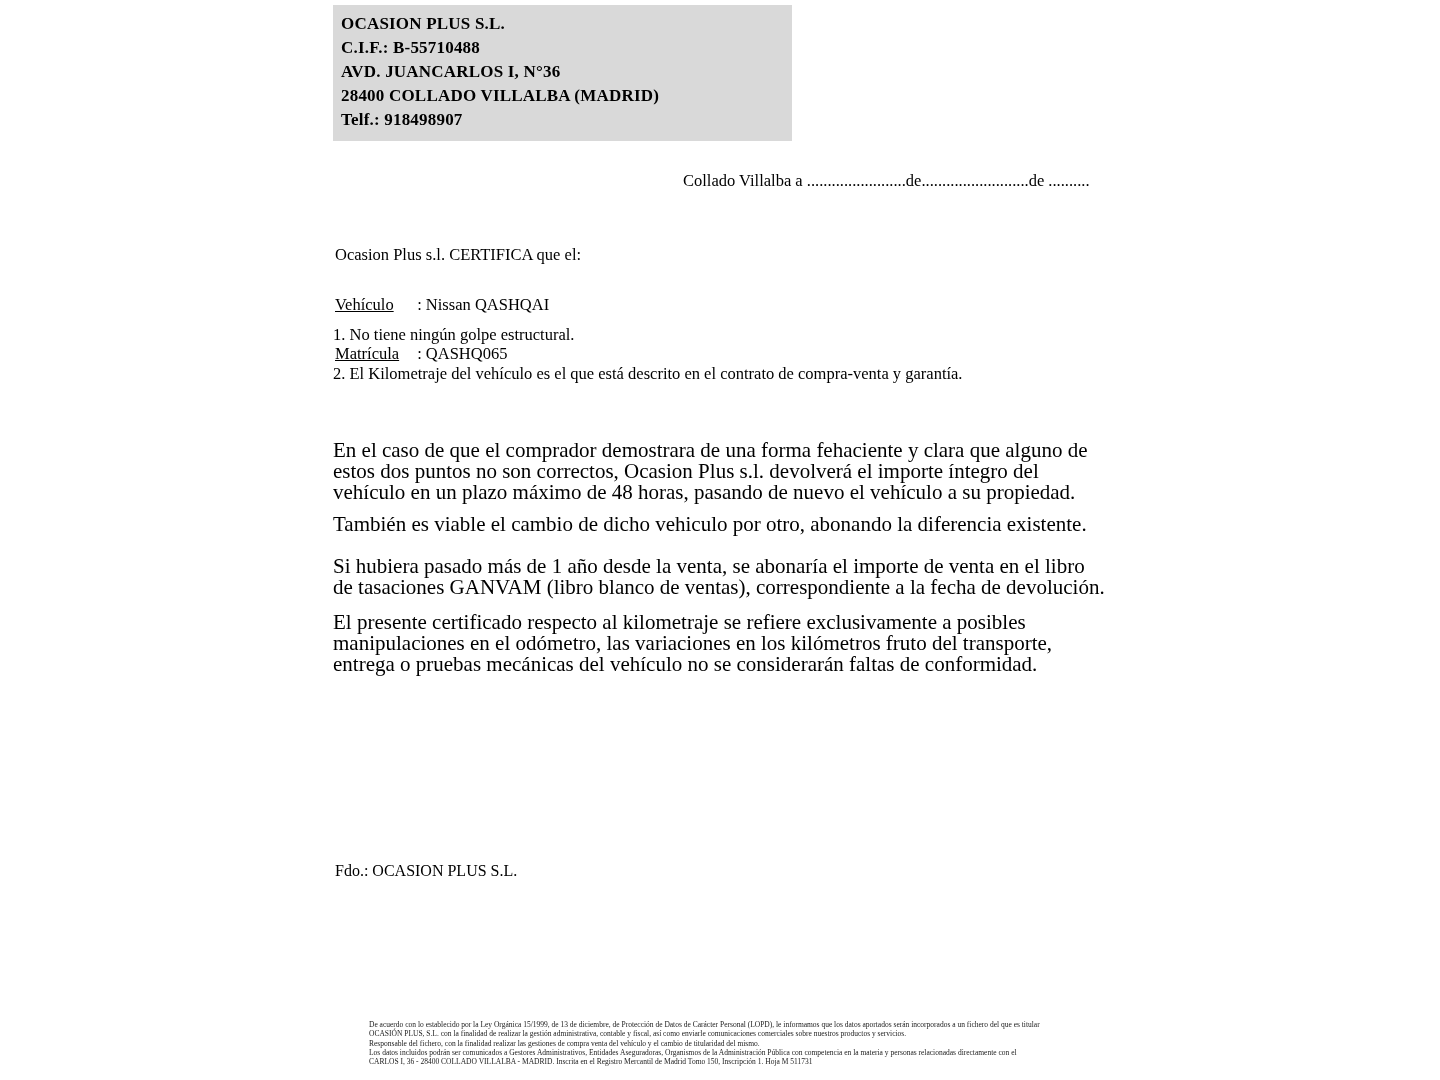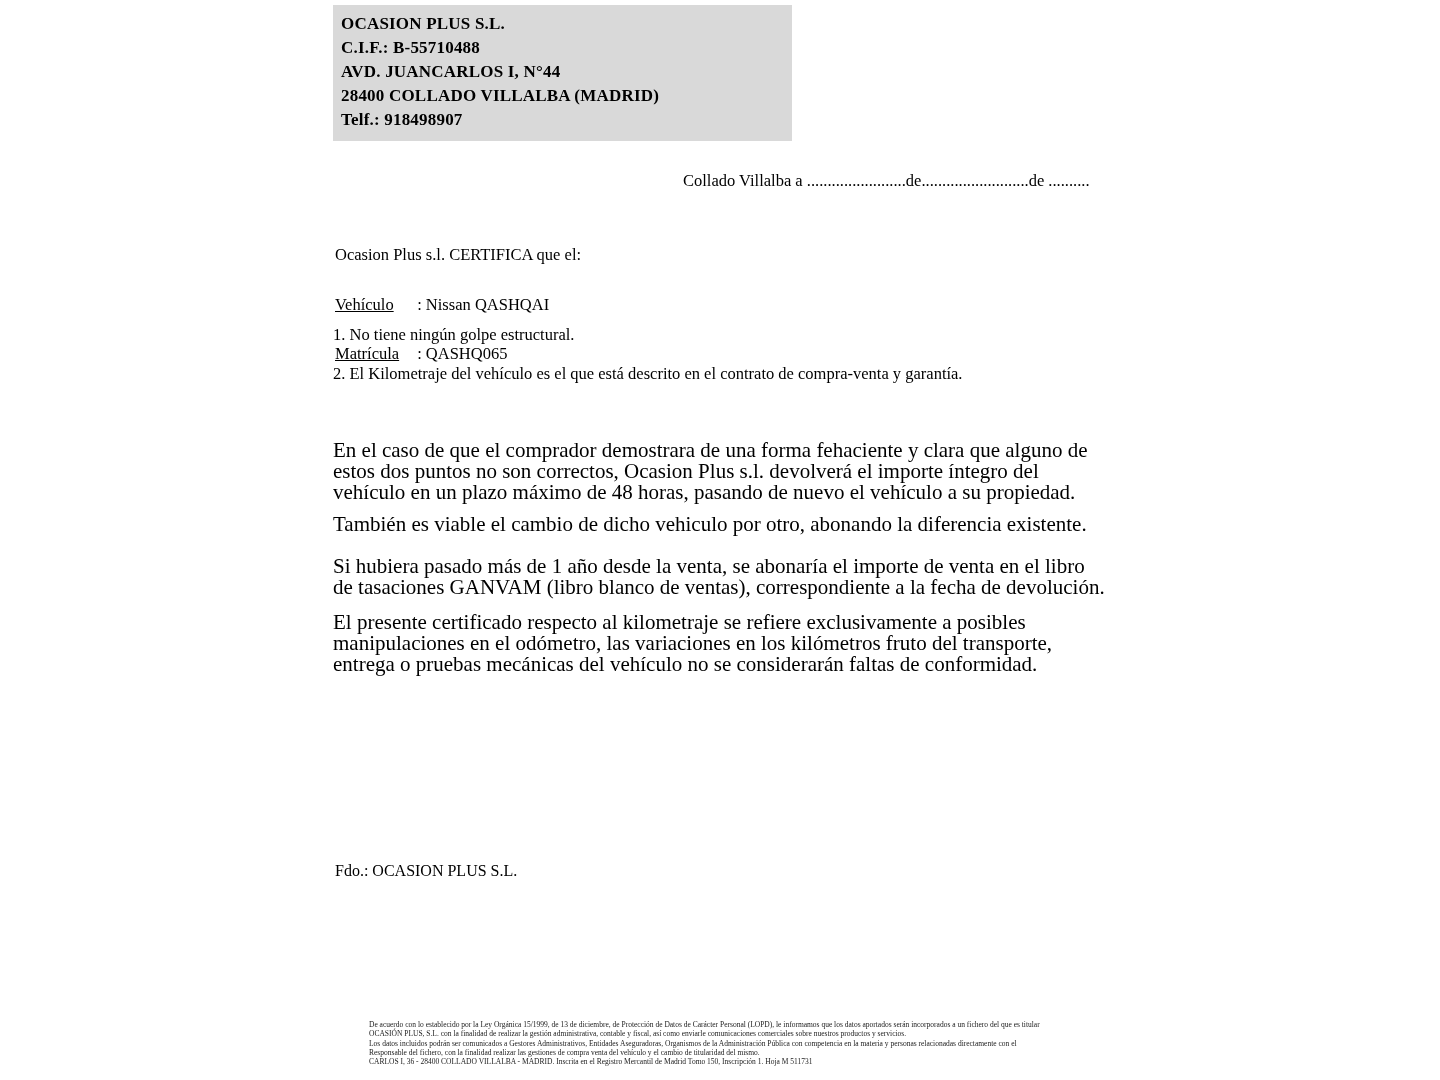--- a/index.html
+++ b/index.html
@@ -89,21 +89,21 @@
   .legal-line { white-space: nowrap; }
 </style>
 </head>
 <body>
 
 <div class="page">
 
   <div class="header-block">
     <div class="header-line">OCASION PLUS S.L.</div>
     <div class="header-line">C.I.F.: B-55710488</div>
-    <div class="header-line">AVD. JUANCARLOS I, N°44</div>
+    <div class="header-line">AVD. JUANCARLOS I, N°36</div>
     <div class="header-line">28400 COLLADO VILLALBA (MADRID)</div>
     <div class="header-line">Telf.: 918498907</div>
   </div>
 
   <div class="date-line">Collado Villalba a ........................de..........................de ..........</div>
 
   <div class="certify">
     <div class="certify-row">Ocasion Plus s.l. CERTIFICA que el:</div>
     <div class="certify-row">
       <span class="certify-label">Vehículo</span>
@@ -121,18 +121,18 @@
   <div class="para para-1">En el caso de que el comprador demostrara de una forma fehaciente y clara que alguno de estos dos puntos no son correctos, Ocasion Plus s.l. devolverá el importe íntegro del vehículo en un plazo máximo de 48 horas, pasando de nuevo el vehículo a su propiedad.</div>
   <div class="para para-2">También es viable el cambio de dicho vehiculo por otro, abonando la diferencia existente.</div>
   <div class="para para-3">Si hubiera pasado más de 1 año desde la venta, se abonaría el importe de venta en el libro de tasaciones GANVAM (libro blanco de ventas), correspondiente a la fecha de devolución.</div>
   <div class="para para-4">El presente certificado respecto al kilometraje se refiere exclusivamente a posibles manipulaciones en el odómetro, las variaciones en los kilómetros fruto del transporte, entrega o pruebas mecánicas del vehículo no se considerarán faltas de conformidad.</div>
 
   <div class="signature">Fdo.: OCASION PLUS S.L.</div>
 
   <div class="legal-footer">
     <div class="legal-line">De acuerdo con lo establecido por la Ley Orgánica 15/1999, de 13 de diciembre, de Protección de Datos de Carácter Personal (LOPD), le informamos que los datos aportados serán incorporados a un fichero del que es titular</div>
     <div class="legal-line">OCASIÓN PLUS, S.L. con la finalidad de realizar la gestión administrativa, contable y fiscal, así como enviarle comunicaciones comerciales sobre nuestros productos y servicios.</div>
+    <div class="legal-line">Responsable del fichero, con la finalidad realizar las gestiones de compra venta del vehículo y el cambio de titularidad del mismo.</div>
     <div class="legal-line">Los datos incluidos podrán ser comunicados a Gestores Administrativos, Entidades Aseguradoras, Organismos de la Administración Pública con competencia en la materia y personas relacionadas directamente con el</div>
-    <div class="legal-line">Responsable del fichero, con la finalidad realizar las gestiones de compra venta del vehículo y el cambio de titularidad del mismo.</div>
     <div class="legal-line">CARLOS I, 36 - 28400 COLLADO VILLALBA - MADRID. Inscrita en el Registro Mercantil de Madrid Tomo 150, Inscripción 1. Hoja M 511731</div>
   </div>
 
 </div>
 
 </body></html>

